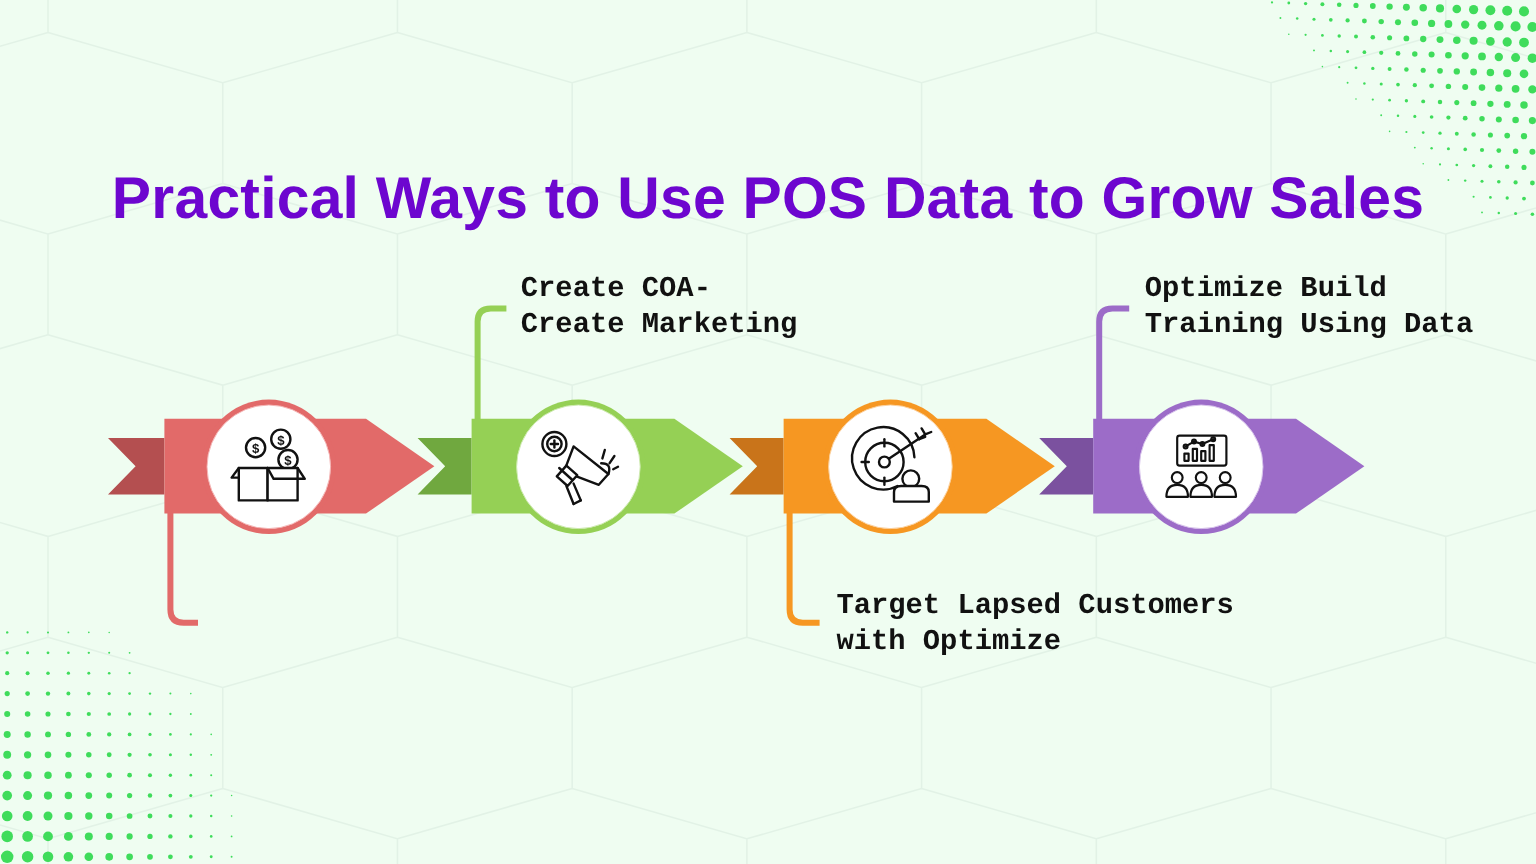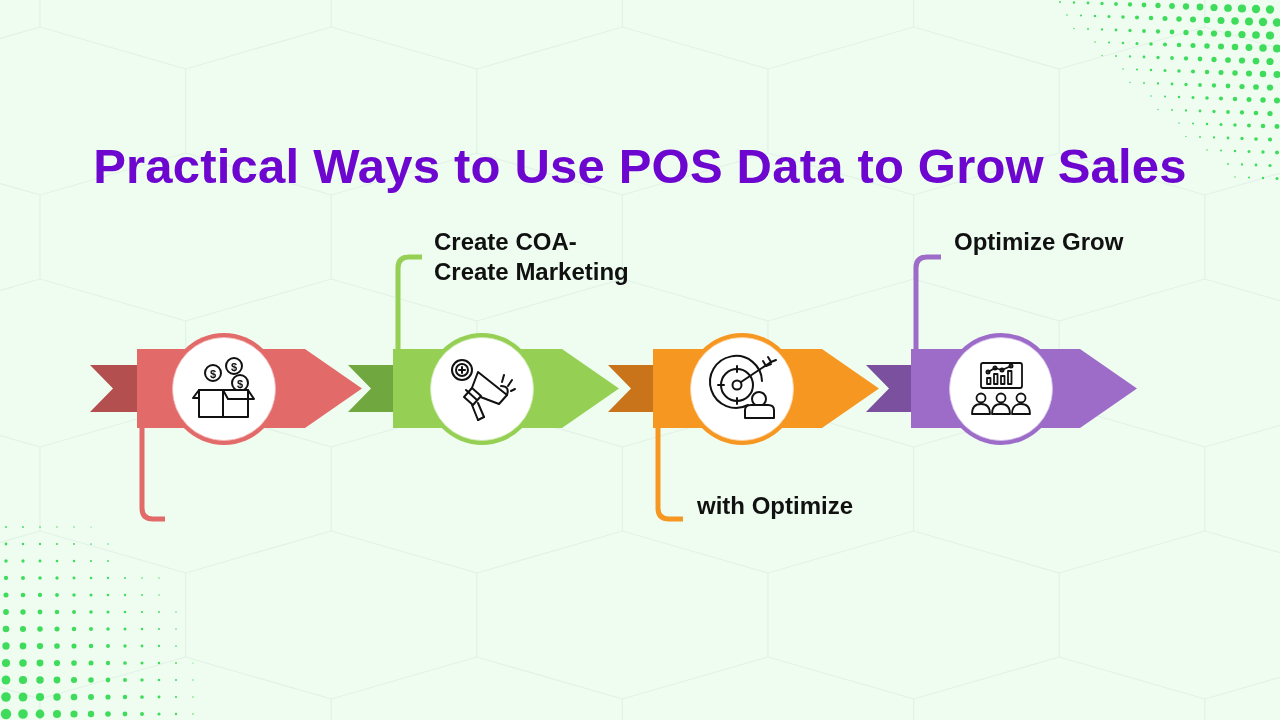--- a/index.html
+++ b/index.html
@@ -10,21 +10,21 @@
   }
   .bg-svg { position:absolute; left:0; top:0; width:1280px; height:720px; }
   .title {
     position:absolute; left:0; top:138px; width:1280px; text-align:center;
     font-size:49px; font-weight:700; color:#6d06cf; letter-spacing:0.2px;
     font-family:"Liberation Sans", "DejaVu Sans", sans-serif;
   }
   .diagram { position:absolute; left:0; top:0; width:1280px; height:720px; }
   .label {
     position:absolute; font-size:24px; font-weight:700; color:#111111; line-height:30px;
-    font-family:Liberation Sans, sans-serif; white-space:nowrap;
+    font-family:Liberation Mono, monospace; white-space:nowrap;
   }
 </style>
 </head>
 <body>
 
 <svg class="bg-svg" viewBox="0 0 1280 720">
   <g id="hexgrid" stroke="#e2f2e6" stroke-width="1.3" fill="none">
       <path d="M-105.6,-99 L40,-57 L40,27 M40,-57 L185.6,-99 M-105.6,-99 L-105.6,-183 M185.6,-99 L331.2,-57 L331.2,27 M331.2,-57 L476.79999999999995,-99 M185.6,-99 L185.6,-183 M476.79999999999995,-99 L622.4,-57 L622.4,27 M622.4,-57 L768,-99 M476.79999999999995,-99 L476.79999999999995,-183 M768,-99 L913.6,-57 L913.6,27 M913.6,-57 L1059.2,-99 M768,-99 L768,-183 M1059.1999999999998,-99 L1204.7999999999997,-57 L1204.7999999999997,27 M1204.7999999999997,-57 L1350.3999999999999,-99 M1059.1999999999998,-99 L1059.1999999999998,-183 M1350.3999999999999,-99 L1495.9999999999998,-57 L1495.9999999999998,27 M1495.9999999999998,-57 L1641.6,-99 M1350.3999999999999,-99 L1350.3999999999999,-183 M1641.6,-99 L1787.1999999999998,-57 L1787.1999999999998,27 M1787.1999999999998,-57 L1932.8,-99 M1641.6,-99 L1641.6,-183 M1932.7999999999997,-99 L2078.3999999999996,-57 L2078.3999999999996,27 M2078.3999999999996,-57 L2223.9999999999995,-99 M1932.7999999999997,-99 L1932.7999999999997,-183 M2224,-99 L2369.6,-57 L2369.6,27 M2369.6,-57 L2515.2,-99 M2224,-99 L2224,-183 M2515.2,-99 L2660.7999999999997,-57 L2660.7999999999997,27 M2660.7999999999997,-57 L2806.3999999999996,-99 M2515.2,-99 L2515.2,-183 M2806.3999999999996,-99 L2951.9999999999995,-57 L2951.9999999999995,27 M2951.9999999999995,-57 L3097.5999999999995,-99 M2806.3999999999996,-99 L2806.3999999999996,-183 M3097.6,-99 L3243.2,-57 L3243.2,27 M3243.2,-57 L3388.7999999999997,-99 M3097.6,-99 L3097.6,-183 M-251.2,27 L-105.6,69 L-105.6,153 M-105.6,69 L40,27 M-251.2,27 L-251.2,-57 M40,27 L185.6,69 L185.6,153 M185.6,69 L331.2,27 M40,27 L40,-57 M331.2,27 L476.79999999999995,69 L476.79999999999995,153 M476.79999999999995,69 L622.4,27 M331.2,27 L331.2,-57 M622.4,27 L768,69 L768,153 M768,69 L913.5999999999999,27 M622.4,27 L622.4,-57 M913.5999999999999,27 L1059.1999999999998,69 L1059.1999999999998,153 M1059.1999999999998,69 L1204.8,27 M913.5999999999999,27 L913.5999999999999,-57 M1204.8,27 L1350.3999999999999,69 L1350.3999999999999,153 M1350.3999999999999,69 L1496,27 M1204.8,27 L1204.8,-57 M1496,27 L1641.6,69 L1641.6,153 M1641.6,69 L1787.2,27 M1496,27 L1496,-57 M1787.1999999999998,27 L1932.7999999999997,69 L1932.7999999999997,153 M1932.7999999999997,69 L2078.3999999999996,27 M1787.1999999999998,27 L1787.1999999999998,-57 M2078.3999999999996,27 L2223.9999999999995,69 L2223.9999999999995,153 M2223.9999999999995,69 L2369.5999999999995,27 M2078.3999999999996,27 L2078.3999999999996,-57 M2369.6,27 L2515.2,69 L2515.2,153 M2515.2,69 L2660.7999999999997,27 M2369.6,27 L2369.6,-57 M2660.7999999999997,27 L2806.3999999999996,69 L2806.3999999999996,153 M2806.3999999999996,69 L2951.9999999999995,27 M2660.7999999999997,27 L2660.7999999999997,-57 M2952,27 L3097.6,69 L3097.6,153 M3097.6,69 L3243.2,27 M2952,27 L2952,-57 M-105.6,153 L40,195 L40,279 M40,195 L185.6,153 M-105.6,153 L-105.6,69 M185.6,153 L331.2,195 L331.2,279 M331.2,195 L476.79999999999995,153 M185.6,153 L185.6,69 M476.79999999999995,153 L622.4,195 L622.4,279 M622.4,195 L768,153 M476.79999999999995,153 L476.79999999999995,69 M768,153 L913.6,195 L913.6,279 M913.6,195 L1059.2,153 M768,153 L768,69 M1059.1999999999998,153 L1204.7999999999997,195 L1204.7999999999997,279 M1204.7999999999997,195 L1350.3999999999999,153 M1059.1999999999998,153 L1059.1999999999998,69 M1350.3999999999999,153 L1495.9999999999998,195 L1495.9999999999998,279 M1495.9999999999998,195 L1641.6,153 M1350.3999999999999,153 L1350.3999999999999,69 M1641.6,153 L1787.1999999999998,195 L1787.1999999999998,279 M1787.1999999999998,195 L1932.8,153 M1641.6,153 L1641.6,69 M1932.7999999999997,153 L2078.3999999999996,195 L2078.3999999999996,279 M2078.3999999999996,195 L2223.9999999999995,153 M1932.7999999999997,153 L1932.7999999999997,69 M2224,153 L2369.6,195 L2369.6,279 M2369.6,195 L2515.2,153 M2224,153 L2224,69 M2515.2,153 L2660.7999999999997,195 L2660.7999999999997,279 M2660.7999999999997,195 L2806.3999999999996,153 M2515.2,153 L2515.2,69 M2806.3999999999996,153 L2951.9999999999995,195 L2951.9999999999995,279 M2951.9999999999995,195 L3097.5999999999995,153 M2806.3999999999996,153 L2806.3999999999996,69 M3097.6,153 L3243.2,195 L3243.2,279 M3243.2,195 L3388.7999999999997,153 M3097.6,153 L3097.6,69 M-251.2,279 L-105.6,321 L-105.6,405 M-105.6,321 L40,279 M-251.2,279 L-251.2,195 M40,279 L185.6,321 L185.6,405 M185.6,321 L331.2,279 M40,279 L40,195 M331.2,279 L476.79999999999995,321 L476.79999999999995,405 M476.79999999999995,321 L622.4,279 M331.2,279 L331.2,195 M622.4,279 L768,321 L768,405 M768,321 L913.5999999999999,279 M622.4,279 L622.4,195 M913.5999999999999,279 L1059.1999999999998,321 L1059.1999999999998,405 M1059.1999999999998,321 L1204.8,279 M913.5999999999999,279 L913.5999999999999,195 M1204.8,279 L1350.3999999999999,321 L1350.3999999999999,405 M1350.3999999999999,321 L1496,279 M1204.8,279 L1204.8,195 M1496,279 L1641.6,321 L1641.6,405 M1641.6,321 L1787.2,279 M1496,279 L1496,195 M1787.1999999999998,279 L1932.7999999999997,321 L1932.7999999999997,405 M1932.7999999999997,321 L2078.3999999999996,279 M1787.1999999999998,279 L1787.1999999999998,195 M2078.3999999999996,279 L2223.9999999999995,321 L2223.9999999999995,405 M2223.9999999999995,321 L2369.5999999999995,279 M2078.3999999999996,279 L2078.3999999999996,195 M2369.6,279 L2515.2,321 L2515.2,405 M2515.2,321 L2660.7999999999997,279 M2369.6,279 L2369.6,195 M2660.7999999999997,279 L2806.3999999999996,321 L2806.3999999999996,405 M2806.3999999999996,321 L2951.9999999999995,279 M2660.7999999999997,279 L2660.7999999999997,195 M2952,279 L3097.6,321 L3097.6,405 M3097.6,321 L3243.2,279 M2952,279 L2952,195 M-105.6,405 L40,447 L40,531 M40,447 L185.6,405 M-105.6,405 L-105.6,321 M185.6,405 L331.2,447 L331.2,531 M331.2,447 L476.79999999999995,405 M185.6,405 L185.6,321 M476.79999999999995,405 L622.4,447 L622.4,531 M622.4,447 L768,405 M476.79999999999995,405 L476.79999999999995,321 M768,405 L913.6,447 L913.6,531 M913.6,447 L1059.2,405 M768,405 L768,321 M1059.1999999999998,405 L1204.7999999999997,447 L1204.7999999999997,531 M1204.7999999999997,447 L1350.3999999999999,405 M1059.1999999999998,405 L1059.1999999999998,321 M1350.3999999999999,405 L1495.9999999999998,447 L1495.9999999999998,531 M1495.9999999999998,447 L1641.6,405 M1350.3999999999999,405 L1350.3999999999999,321 M1641.6,405 L1787.1999999999998,447 L1787.1999999999998,531 M1787.1999999999998,447 L1932.8,405 M1641.6,405 L1641.6,321 M1932.7999999999997,405 L2078.3999999999996,447 L2078.3999999999996,531 M2078.3999999999996,447 L2223.9999999999995,405 M1932.7999999999997,405 L1932.7999999999997,321 M2224,405 L2369.6,447 L2369.6,531 M2369.6,447 L2515.2,405 M2224,405 L2224,321 M2515.2,405 L2660.7999999999997,447 L2660.7999999999997,531 M2660.7999999999997,447 L2806.3999999999996,405 M2515.2,405 L2515.2,321 M2806.3999999999996,405 L2951.9999999999995,447 L2951.9999999999995,531 M2951.9999999999995,447 L3097.5999999999995,405 M2806.3999999999996,405 L2806.3999999999996,321 M3097.6,405 L3243.2,447 L3243.2,531 M3243.2,447 L3388.7999999999997,405 M3097.6,405 L3097.6,321 M-251.2,531 L-105.6,573 L-105.6,657 M-105.6,573 L40,531 M-251.2,531 L-251.2,447 M40,531 L185.6,573 L185.6,657 M185.6,573 L331.2,531 M40,531 L40,447 M331.2,531 L476.79999999999995,573 L476.79999999999995,657 M476.79999999999995,573 L622.4,531 M331.2,531 L331.2,447 M622.4,531 L768,573 L768,657 M768,573 L913.5999999999999,531 M622.4,531 L622.4,447 M913.5999999999999,531 L1059.1999999999998,573 L1059.1999999999998,657 M1059.1999999999998,573 L1204.8,531 M913.5999999999999,531 L913.5999999999999,447 M1204.8,531 L1350.3999999999999,573 L1350.3999999999999,657 M1350.3999999999999,573 L1496,531 M1204.8,531 L1204.8,447 M1496,531 L1641.6,573 L1641.6,657 M1641.6,573 L1787.2,531 M1496,531 L1496,447 M1787.1999999999998,531 L1932.7999999999997,573 L1932.7999999999997,657 M1932.7999999999997,573 L2078.3999999999996,531 M1787.1999999999998,531 L1787.1999999999998,447 M2078.3999999999996,531 L2223.9999999999995,573 L2223.9999999999995,657 M2223.9999999999995,573 L2369.5999999999995,531 M2078.3999999999996,531 L2078.3999999999996,447 M2369.6,531 L2515.2,573 L2515.2,657 M2515.2,573 L2660.7999999999997,531 M2369.6,531 L2369.6,447 M2660.7999999999997,531 L2806.3999999999996,573 L2806.3999999999996,657 M2806.3999999999996,573 L2951.9999999999995,531 M2660.7999999999997,531 L2660.7999999999997,447 M2952,531 L3097.6,573 L3097.6,657 M3097.6,573 L3243.2,531 M2952,531 L2952,447 M-105.6,657 L40,699 L40,783 M40,699 L185.6,657 M-105.6,657 L-105.6,573 M185.6,657 L331.2,699 L331.2,783 M331.2,699 L476.79999999999995,657 M185.6,657 L185.6,573 M476.79999999999995,657 L622.4,699 L622.4,783 M622.4,699 L768,657 M476.79999999999995,657 L476.79999999999995,573 M768,657 L913.6,699 L913.6,783 M913.6,699 L1059.2,657 M768,657 L768,573 M1059.1999999999998,657 L1204.7999999999997,699 L1204.7999999999997,783 M1204.7999999999997,699 L1350.3999999999999,657 M1059.1999999999998,657 L1059.1999999999998,573 M1350.3999999999999,657 L1495.9999999999998,699 L1495.9999999999998,783 M1495.9999999999998,699 L1641.6,657 M1350.3999999999999,657 L1350.3999999999999,573 M1641.6,657 L1787.1999999999998,699 L1787.1999999999998,783 M1787.1999999999998,699 L1932.8,657 M1641.6,657 L1641.6,573 M1932.7999999999997,657 L2078.3999999999996,699 L2078.3999999999996,783 M2078.3999999999996,699 L2223.9999999999995,657 M1932.7999999999997,657 L1932.7999999999997,573 M2224,657 L2369.6,699 L2369.6,783 M2369.6,699 L2515.2,657 M2224,657 L2224,573 M2515.2,657 L2660.7999999999997,699 L2660.7999999999997,783 M2660.7999999999997,699 L2806.3999999999996,657 M2515.2,657 L2515.2,573 M2806.3999999999996,657 L2951.9999999999995,699 L2951.9999999999995,783 M2951.9999999999995,699 L3097.5999999999995,657 M2806.3999999999996,657 L2806.3999999999996,573 M3097.6,657 L3243.2,699 L3243.2,783 M3243.2,699 L3388.7999999999997,657 M3097.6,657 L3097.6,573 M-251.2,783 L-105.6,825 L-105.6,909 M-105.6,825 L40,783 M-251.2,783 L-251.2,699 M40,783 L185.6,825 L185.6,909 M185.6,825 L331.2,783 M40,783 L40,699 M331.2,783 L476.79999999999995,825 L476.79999999999995,909 M476.79999999999995,825 L622.4,783 M331.2,783 L331.2,699 M622.4,783 L768,825 L768,909 M768,825 L913.5999999999999,783 M622.4,783 L622.4,699 M913.5999999999999,783 L1059.1999999999998,825 L1059.1999999999998,909 M1059.1999999999998,825 L1204.8,783 M913.5999999999999,783 L913.5999999999999,699 M1204.8,783 L1350.3999999999999,825 L1350.3999999999999,909 M1350.3999999999999,825 L1496,783 M1204.8,783 L1204.8,699 M1496,783 L1641.6,825 L1641.6,909 M1641.6,825 L1787.2,783 M1496,783 L1496,699 M1787.1999999999998,783 L1932.7999999999997,825 L1932.7999999999997,909 M1932.7999999999997,825 L2078.3999999999996,783 M1787.1999999999998,783 L1787.1999999999998,699 M2078.3999999999996,783 L2223.9999999999995,825 L2223.9999999999995,909 M2223.9999999999995,825 L2369.5999999999995,783 M2078.3999999999996,783 L2078.3999999999996,699 M2369.6,783 L2515.2,825 L2515.2,909 M2515.2,825 L2660.7999999999997,783 M2369.6,783 L2369.6,699 M2660.7999999999997,783 L2806.3999999999996,825 L2806.3999999999996,909 M2806.3999999999996,825 L2951.9999999999995,783 M2660.7999999999997,783 L2660.7999999999997,699 M2952,783 L3097.6,825 L3097.6,909 M3097.6,825 L3243.2,783 M2952,783 L2952,699 M-105.6,909 L40,951 L40,1035 M40,951 L185.6,909 M-105.6,909 L-105.6,825 M185.6,909 L331.2,951 L331.2,1035 M331.2,951 L476.79999999999995,909 M185.6,909 L185.6,825 M476.79999999999995,909 L622.4,951 L622.4,1035 M622.4,951 L768,909 M476.79999999999995,909 L476.79999999999995,825 M768,909 L913.6,951 L913.6,1035 M913.6,951 L1059.2,909 M768,909 L768,825 M1059.1999999999998,909 L1204.7999999999997,951 L1204.7999999999997,1035 M1204.7999999999997,951 L1350.3999999999999,909 M1059.1999999999998,909 L1059.1999999999998,825 M1350.3999999999999,909 L1495.9999999999998,951 L1495.9999999999998,1035 M1495.9999999999998,951 L1641.6,909 M1350.3999999999999,909 L1350.3999999999999,825 M1641.6,909 L1787.1999999999998,951 L1787.1999999999998,1035 M1787.1999999999998,951 L1932.8,909 M1641.6,909 L1641.6,825 M1932.7999999999997,909 L2078.3999999999996,951 L2078.3999999999996,1035 M2078.3999999999996,951 L2223.9999999999995,909 M1932.7999999999997,909 L1932.7999999999997,825 M2224,909 L2369.6,951 L2369.6,1035 M2369.6,951 L2515.2,909 M2224,909 L2224,825 M2515.2,909 L2660.7999999999997,951 L2660.7999999999997,1035 M2660.7999999999997,951 L2806.3999999999996,909 M2515.2,909 L2515.2,825 M2806.3999999999996,909 L2951.9999999999995,951 L2951.9999999999995,1035 M2951.9999999999995,951 L3097.5999999999995,909 M2806.3999999999996,909 L2806.3999999999996,825 M3097.6,909 L3243.2,951 L3243.2,1035 M3243.2,951 L3388.7999999999997,909 M3097.6,909 L3097.6,825 M-251.2,1035 L-105.6,1077 L-105.6,1161 M-105.6,1077 L40,1035 M-251.2,1035 L-251.2,951 M40,1035 L185.6,1077 L185.6,1161 M185.6,1077 L331.2,1035 M40,1035 L40,951 M331.2,1035 L476.79999999999995,1077 L476.79999999999995,1161 M476.79999999999995,1077 L622.4,1035 M331.2,1035 L331.2,951 M622.4,1035 L768,1077 L768,1161 M768,1077 L913.5999999999999,1035 M622.4,1035 L622.4,951 M913.5999999999999,1035 L1059.1999999999998,1077 L1059.1999999999998,1161 M1059.1999999999998,1077 L1204.8,1035 M913.5999999999999,1035 L913.5999999999999,951 M1204.8,1035 L1350.3999999999999,1077 L1350.3999999999999,1161 M1350.3999999999999,1077 L1496,1035 M1204.8,1035 L1204.8,951 M1496,1035 L1641.6,1077 L1641.6,1161 M1641.6,1077 L1787.2,1035 M1496,1035 L1496,951 M1787.1999999999998,1035 L1932.7999999999997,1077 L1932.7999999999997,1161 M1932.7999999999997,1077 L2078.3999999999996,1035 M1787.1999999999998,1035 L1787.1999999999998,951 M2078.3999999999996,1035 L2223.9999999999995,1077 L2223.9999999999995,1161 M2223.9999999999995,1077 L2369.5999999999995,1035 M2078.3999999999996,1035 L2078.3999999999996,951 M2369.6,1035 L2515.2,1077 L2515.2,1161 M2515.2,1077 L2660.7999999999997,1035 M2369.6,1035 L2369.6,951 M2660.7999999999997,1035 L2806.3999999999996,1077 L2806.3999999999996,1161 M2806.3999999999996,1077 L2951.9999999999995,1035 M2660.7999999999997,1035 L2660.7999999999997,951 M2952,1035 L3097.6,1077 L3097.6,1161 M3097.6,1077 L3243.2,1035 M2952,1035 L2952,951 M-105.6,1161 L40,1203 L40,1287 M40,1203 L185.6,1161 M-105.6,1161 L-105.6,1077 M185.6,1161 L331.2,1203 L331.2,1287 M331.2,1203 L476.79999999999995,1161 M185.6,1161 L185.6,1077 M476.79999999999995,1161 L622.4,1203 L622.4,1287 M622.4,1203 L768,1161 M476.79999999999995,1161 L476.79999999999995,1077 M768,1161 L913.6,1203 L913.6,1287 M913.6,1203 L1059.2,1161 M768,1161 L768,1077 M1059.1999999999998,1161 L1204.7999999999997,1203 L1204.7999999999997,1287 M1204.7999999999997,1203 L1350.3999999999999,1161 M1059.1999999999998,1161 L1059.1999999999998,1077 M1350.3999999999999,1161 L1495.9999999999998,1203 L1495.9999999999998,1287 M1495.9999999999998,1203 L1641.6,1161 M1350.3999999999999,1161 L1350.3999999999999,1077 M1641.6,1161 L1787.1999999999998,1203 L1787.1999999999998,1287 M1787.1999999999998,1203 L1932.8,1161 M1641.6,1161 L1641.6,1077 M1932.7999999999997,1161 L2078.3999999999996,1203 L2078.3999999999996,1287 M2078.3999999999996,1203 L2223.9999999999995,1161 M1932.7999999999997,1161 L1932.7999999999997,1077 M2224,1161 L2369.6,1203 L2369.6,1287 M2369.6,1203 L2515.2,1161 M2224,1161 L2224,1077 M2515.2,1161 L2660.7999999999997,1203 L2660.7999999999997,1287 M2660.7999999999997,1203 L2806.3999999999996,1161 M2515.2,1161 L2515.2,1077 M2806.3999999999996,1161 L2951.9999999999995,1203 L2951.9999999999995,1287 M2951.9999999999995,1203 L3097.5999999999995,1161 M2806.3999999999996,1161 L2806.3999999999996,1077 M3097.6,1161 L3243.2,1203 L3243.2,1287 M3243.2,1203 L3388.7999999999997,1161 M3097.6,1161 L3097.6,1077 "></path>
     </g>
   <g id="dots-tr" fill="#3fdc5b">
@@ -405,17 +405,19 @@
   </g>
 </svg>
 
 <div class="label" style="left:180px; top:491px;">
 </div>
 <div class="label" style="left:434px; top:227px;">
   <div>Create COA-</div>
   <div>Create Marketing</div>
 </div>
 <div class="label" style="left:697px; top:491px;">
+  <div>Target Lapsed Customers</div>
   <div>with Optimize</div>
 </div>
 <div class="label" style="left:954px; top:227px;">
-  <div>Optimize Grow</div>
+  <div>Optimize Build</div>
+  <div>Training Using Data</div>
 </div>
 
 </body></html>

